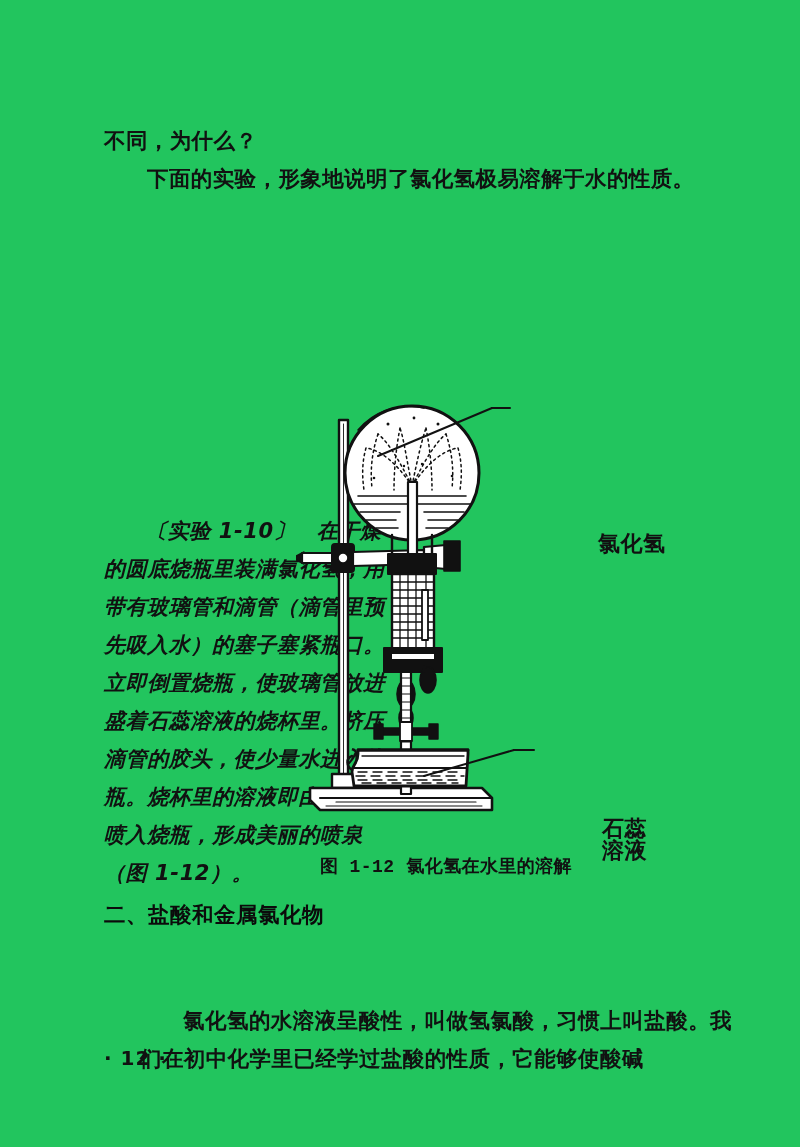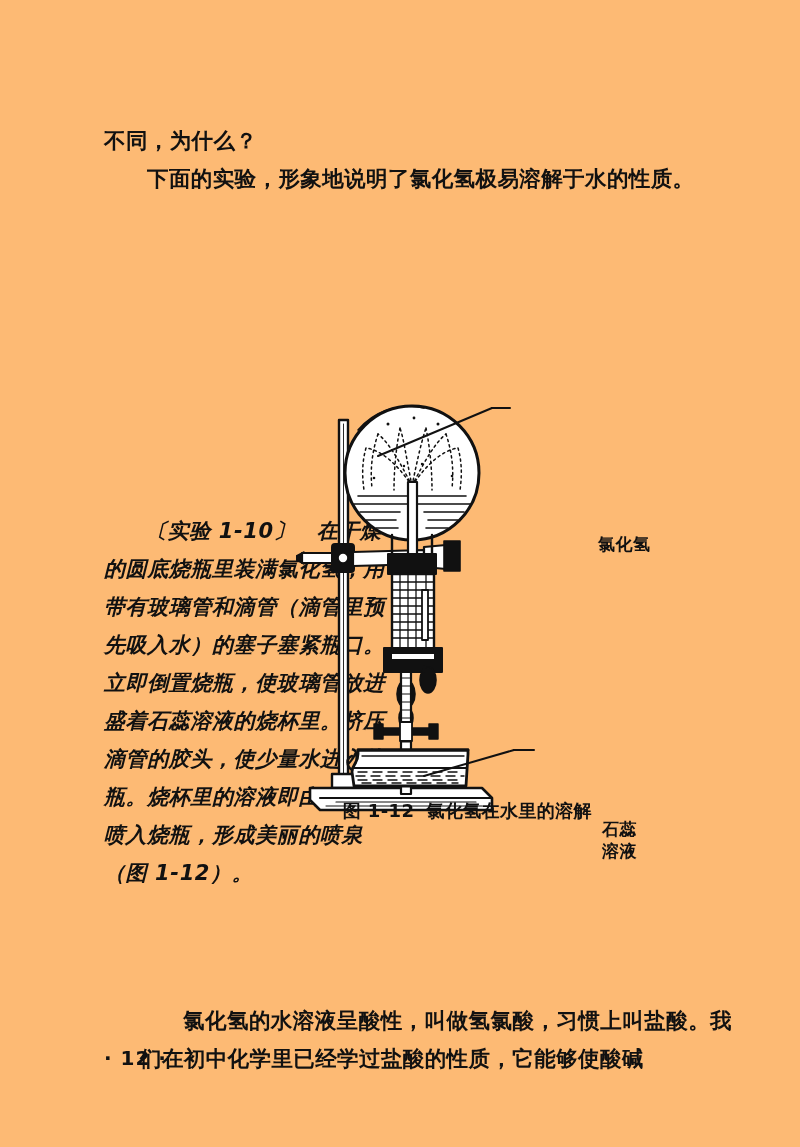--- a/index.html
+++ b/index.html
@@ -7,21 +7,21 @@
     padding: 0;
     background: #ffffff;
   }
   body {
     font-family: "DejaVu Sans", "Liberation Sans", sans-serif;
   }
   .page {
     position: relative;
     width: 800px;
     height: 1147px;
-    background: #fdba74;
+    background: #22c55e;
     overflow: hidden;
   }
   .content {
     position: absolute;
     left: 104px;
     top: 122px;
     width: 592px;
     height: 960px;
   }
   
@@ -58,28 +58,29 @@
   }
 
   
   .block-top { position: absolute; left: 0; top: 0; width: 592px; }
   .col-left  { position: absolute; left: 0; top: 390px; width: 290px; }
   .block-bottom { position: absolute; left: 0; top: 880px; width: 592px; margin-left: 36px; }
 
   .caption {
     position: absolute;
     left: 300px;
-    top: 798px;
+    top: 854px;
     width: 292px;
     font-size: 18px;
     font-weight: 700;
     color: #111;
     letter-spacing: 0.4px;
-    text-align: right;
+    text-align: center;
     line-height: 26px;
+    font-family: Liberation Mono, monospace;
   }
   .caption .cap-num { margin-right: 12px; }
 
   .page-number {
     position: absolute;
     left: 104px;
     top: 1046px;
     font-size: 20px;
     font-weight: 700;
     letter-spacing: 1px;
@@ -91,21 +92,21 @@
     position: absolute;
     left: 296px;
     top: 378px;
     width: 300px;
     height: 440px;
   }
   .figure svg { display: block; }
 
   .fig-label {
     position: absolute;
-    font-size: 17px;
+    font-size: 22px;
     font-weight: 700;
     color: #111;
     letter-spacing: 0.5px;
     line-height: 22px;
     white-space: pre-line;
   }
   #label-hcl { left: 300px; top: 529px; }
   #label-litmus { left: 600px; top: 820px; }
 </style>
 </head>
@@ -115,20 +116,21 @@
 
   <div class="content">
 
     <div class="block-top">
       <p class="para">不同，为什么？</p>
       <p class="para indent">下面的实验，形象地说明了氯化氢极易溶解于水的性质。</p>
     </div>
 
     <div class="col-left">
       <p class="exp-text indent">〔实验 1-10〕　在干燥的圆底烧瓶里装满氯化氢，用带有玻璃管和滴管（滴管里预先吸入水）的塞子塞紧瓶口。立即倒置烧瓶，使玻璃管放进盛着石蕊溶液的烧杯里。挤压滴管的胶头，使少量水进入烧瓶。烧杯里的溶液即由玻璃管喷入烧瓶，形成美丽的喷泉（图 1-12）。</p>
+      <p class="section-head">二、盐酸和金属氯化物</p>
     </div>
 
     <div class="block-bottom">
       <p class="para indent">氯化氢的水溶液呈酸性，叫做氢氯酸，习惯上叫盐酸。我们在初中化学里已经学过盐酸的性质，它能够使酸碱</p>
     </div>
 
   </div>
 
   <div class="figure">
     <svg width="300" height="440" viewBox="0 0 300 440" xmlns="http://www.w3.org/2000/svg">

